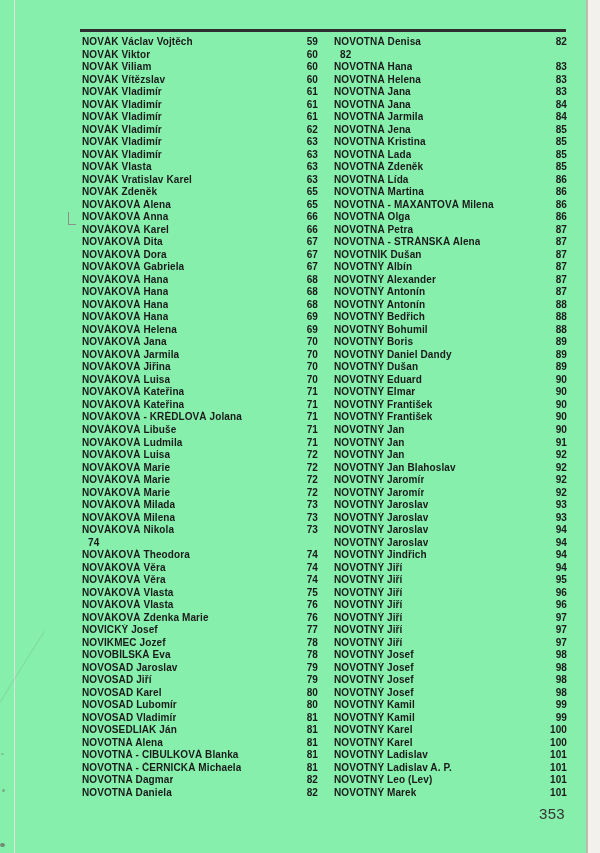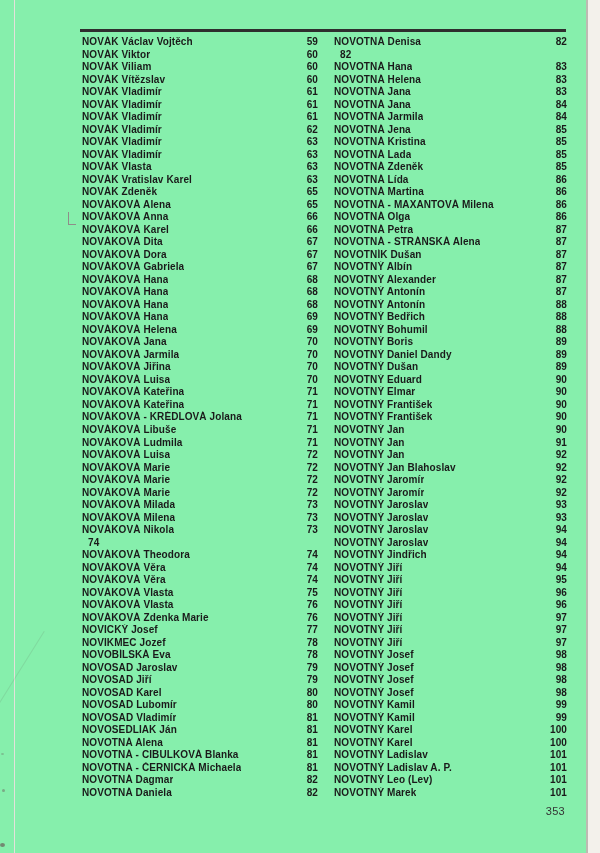--- a/index.html
+++ b/index.html
@@ -20,21 +20,21 @@
   .col-right{left:334px;width:233px;justify-content:flex-end;}
   .row{
     display:flex;justify-content:space-between;align-items:baseline;
     height:12.53px;line-height:12.53px;
     font-size:10px;font-weight:700;letter-spacing:0.1px;white-space:nowrap;
   }
   .nm{overflow:hidden;}
   .pg{padding-left:6px;}
   .folio{
     position:absolute;left:480px;top:805px;width:85px;text-align:right;
-    font-size:11px;font-weight:400;color:#343434;letter-spacing:0.3px;
+    font-size:15px;font-weight:400;color:#343434;letter-spacing:0.3px;
   }
   .bracket{
     position:absolute;left:68px;top:212px;width:7px;height:12px;
     border-left:1.5px solid #8f8d89;border-bottom:1.5px solid #8f8d89;
   }
   .crease{
     position:absolute;left:-14px;top:724px;width:110px;height:1px;
     background:rgba(90,85,78,0.14);transform:rotate(-58deg);transform-origin:left center;
   }
   .speck{position:absolute;background:#6b675f;border-radius:50%;}

